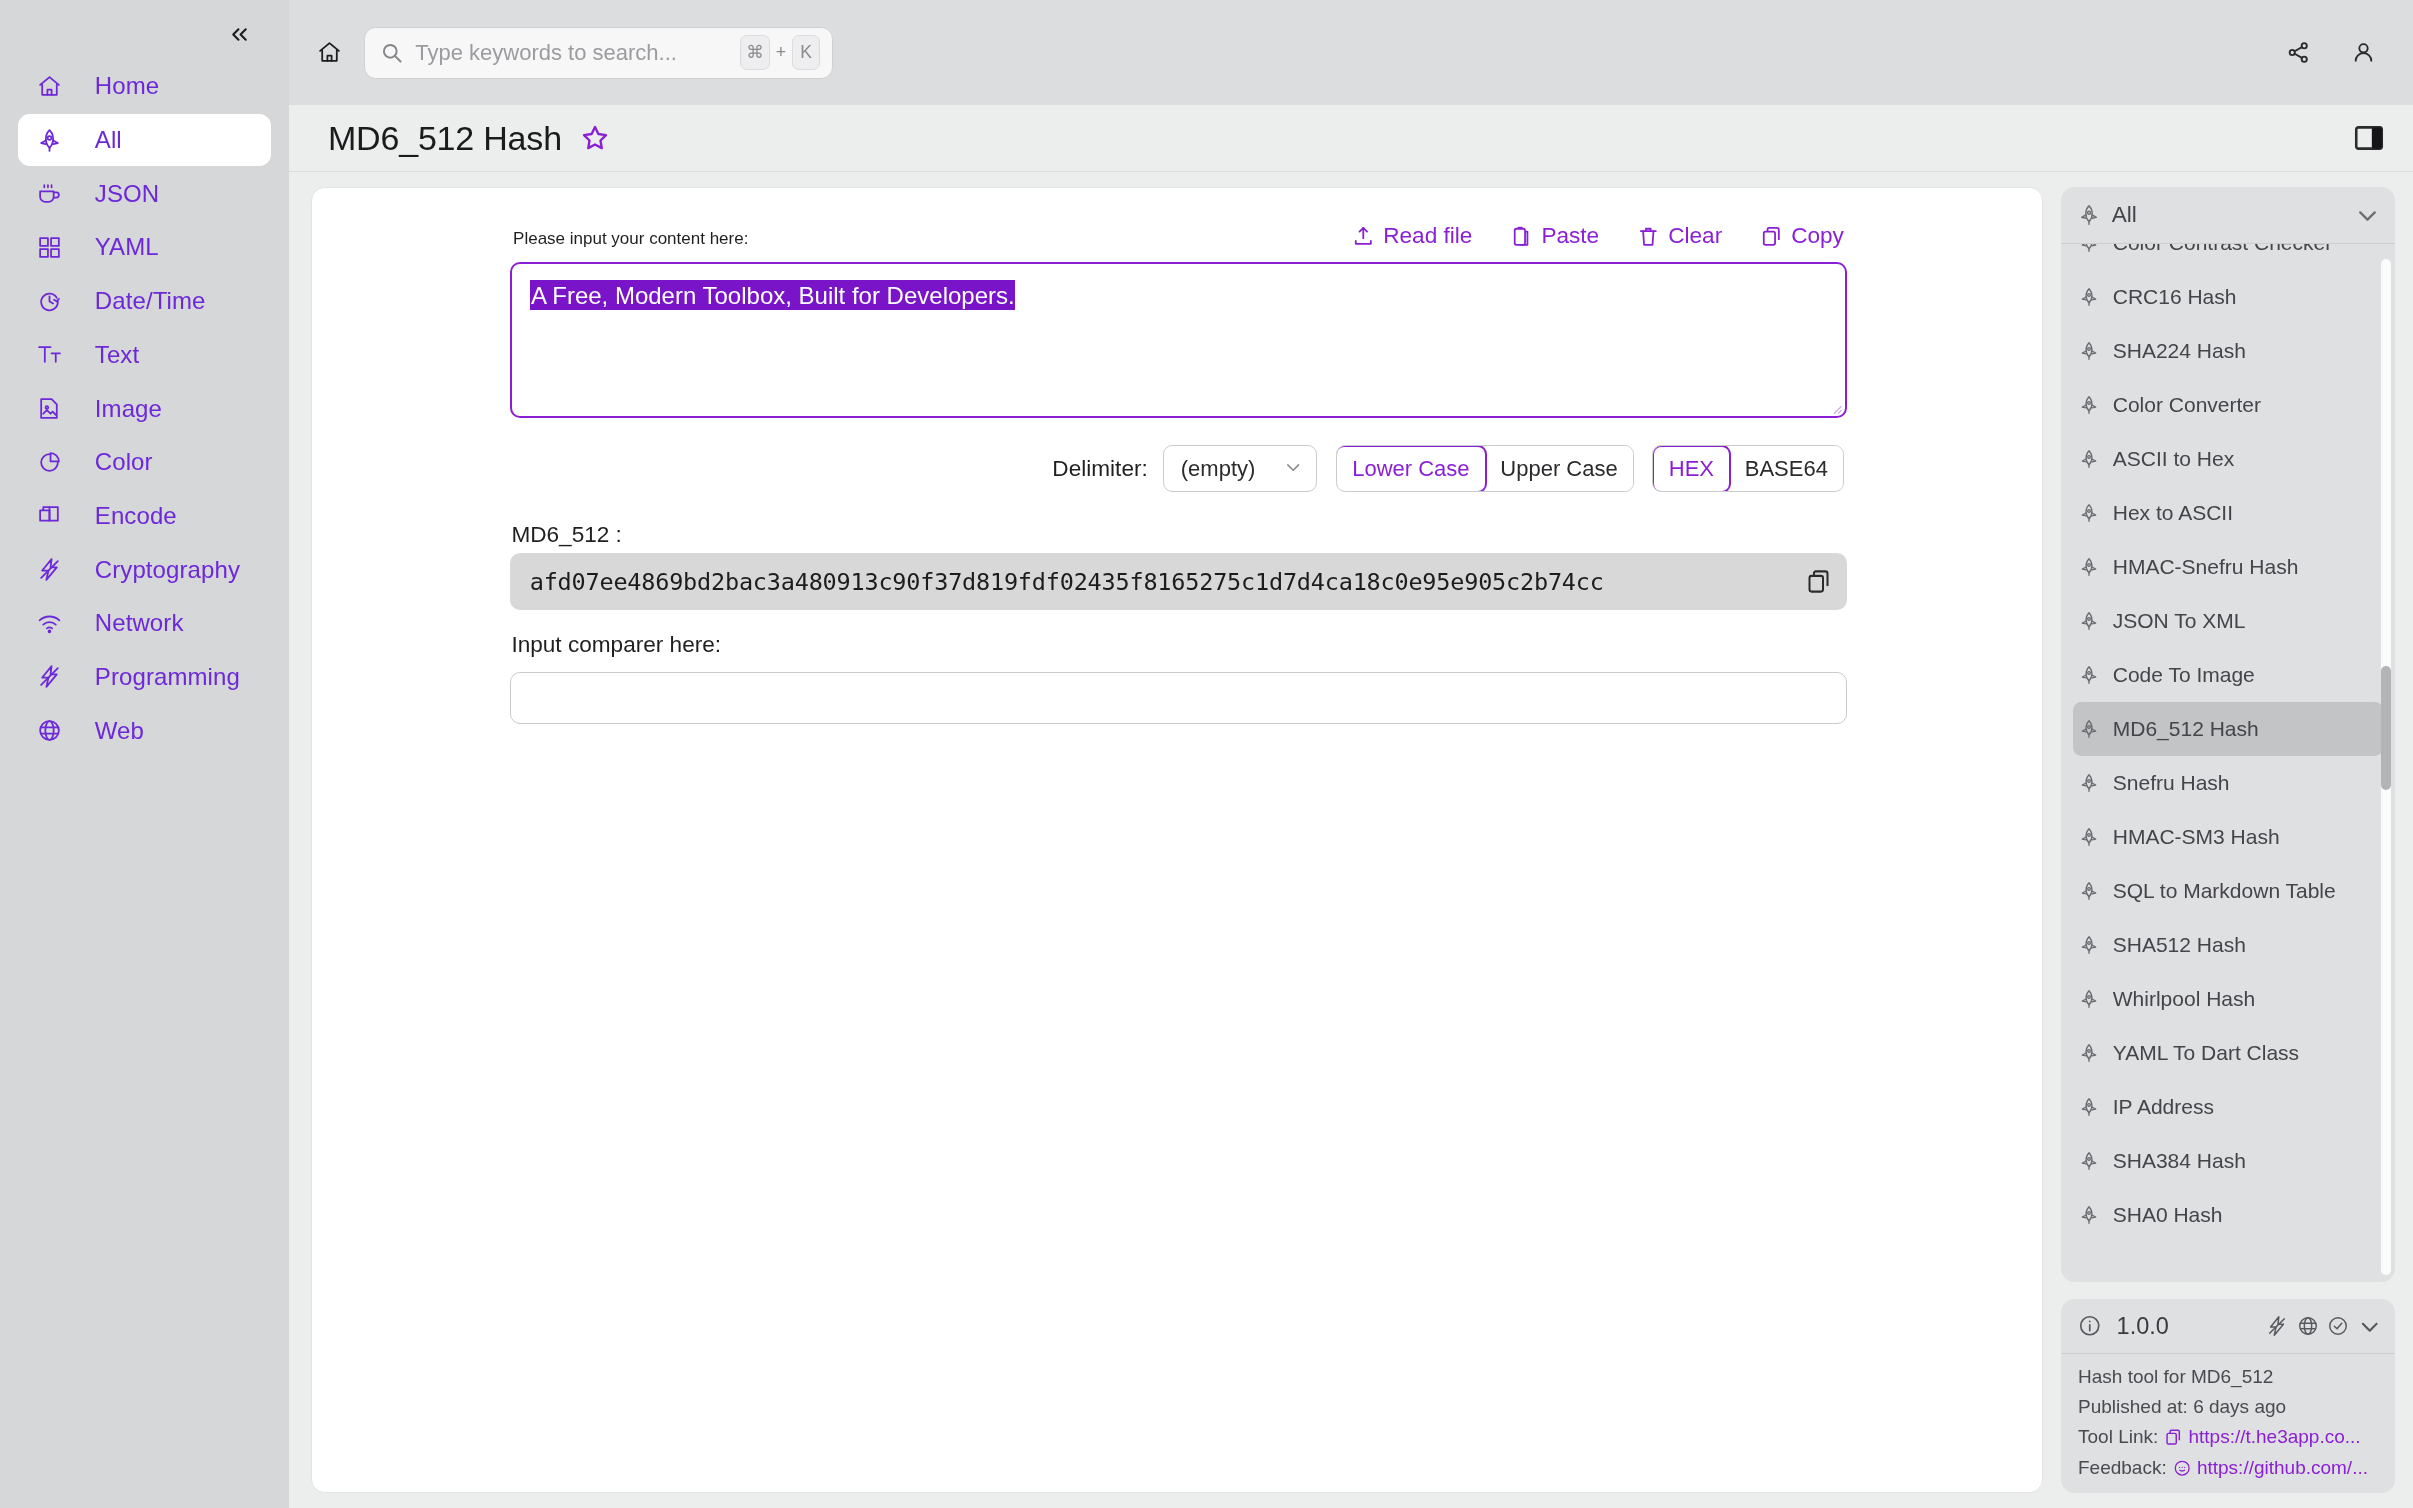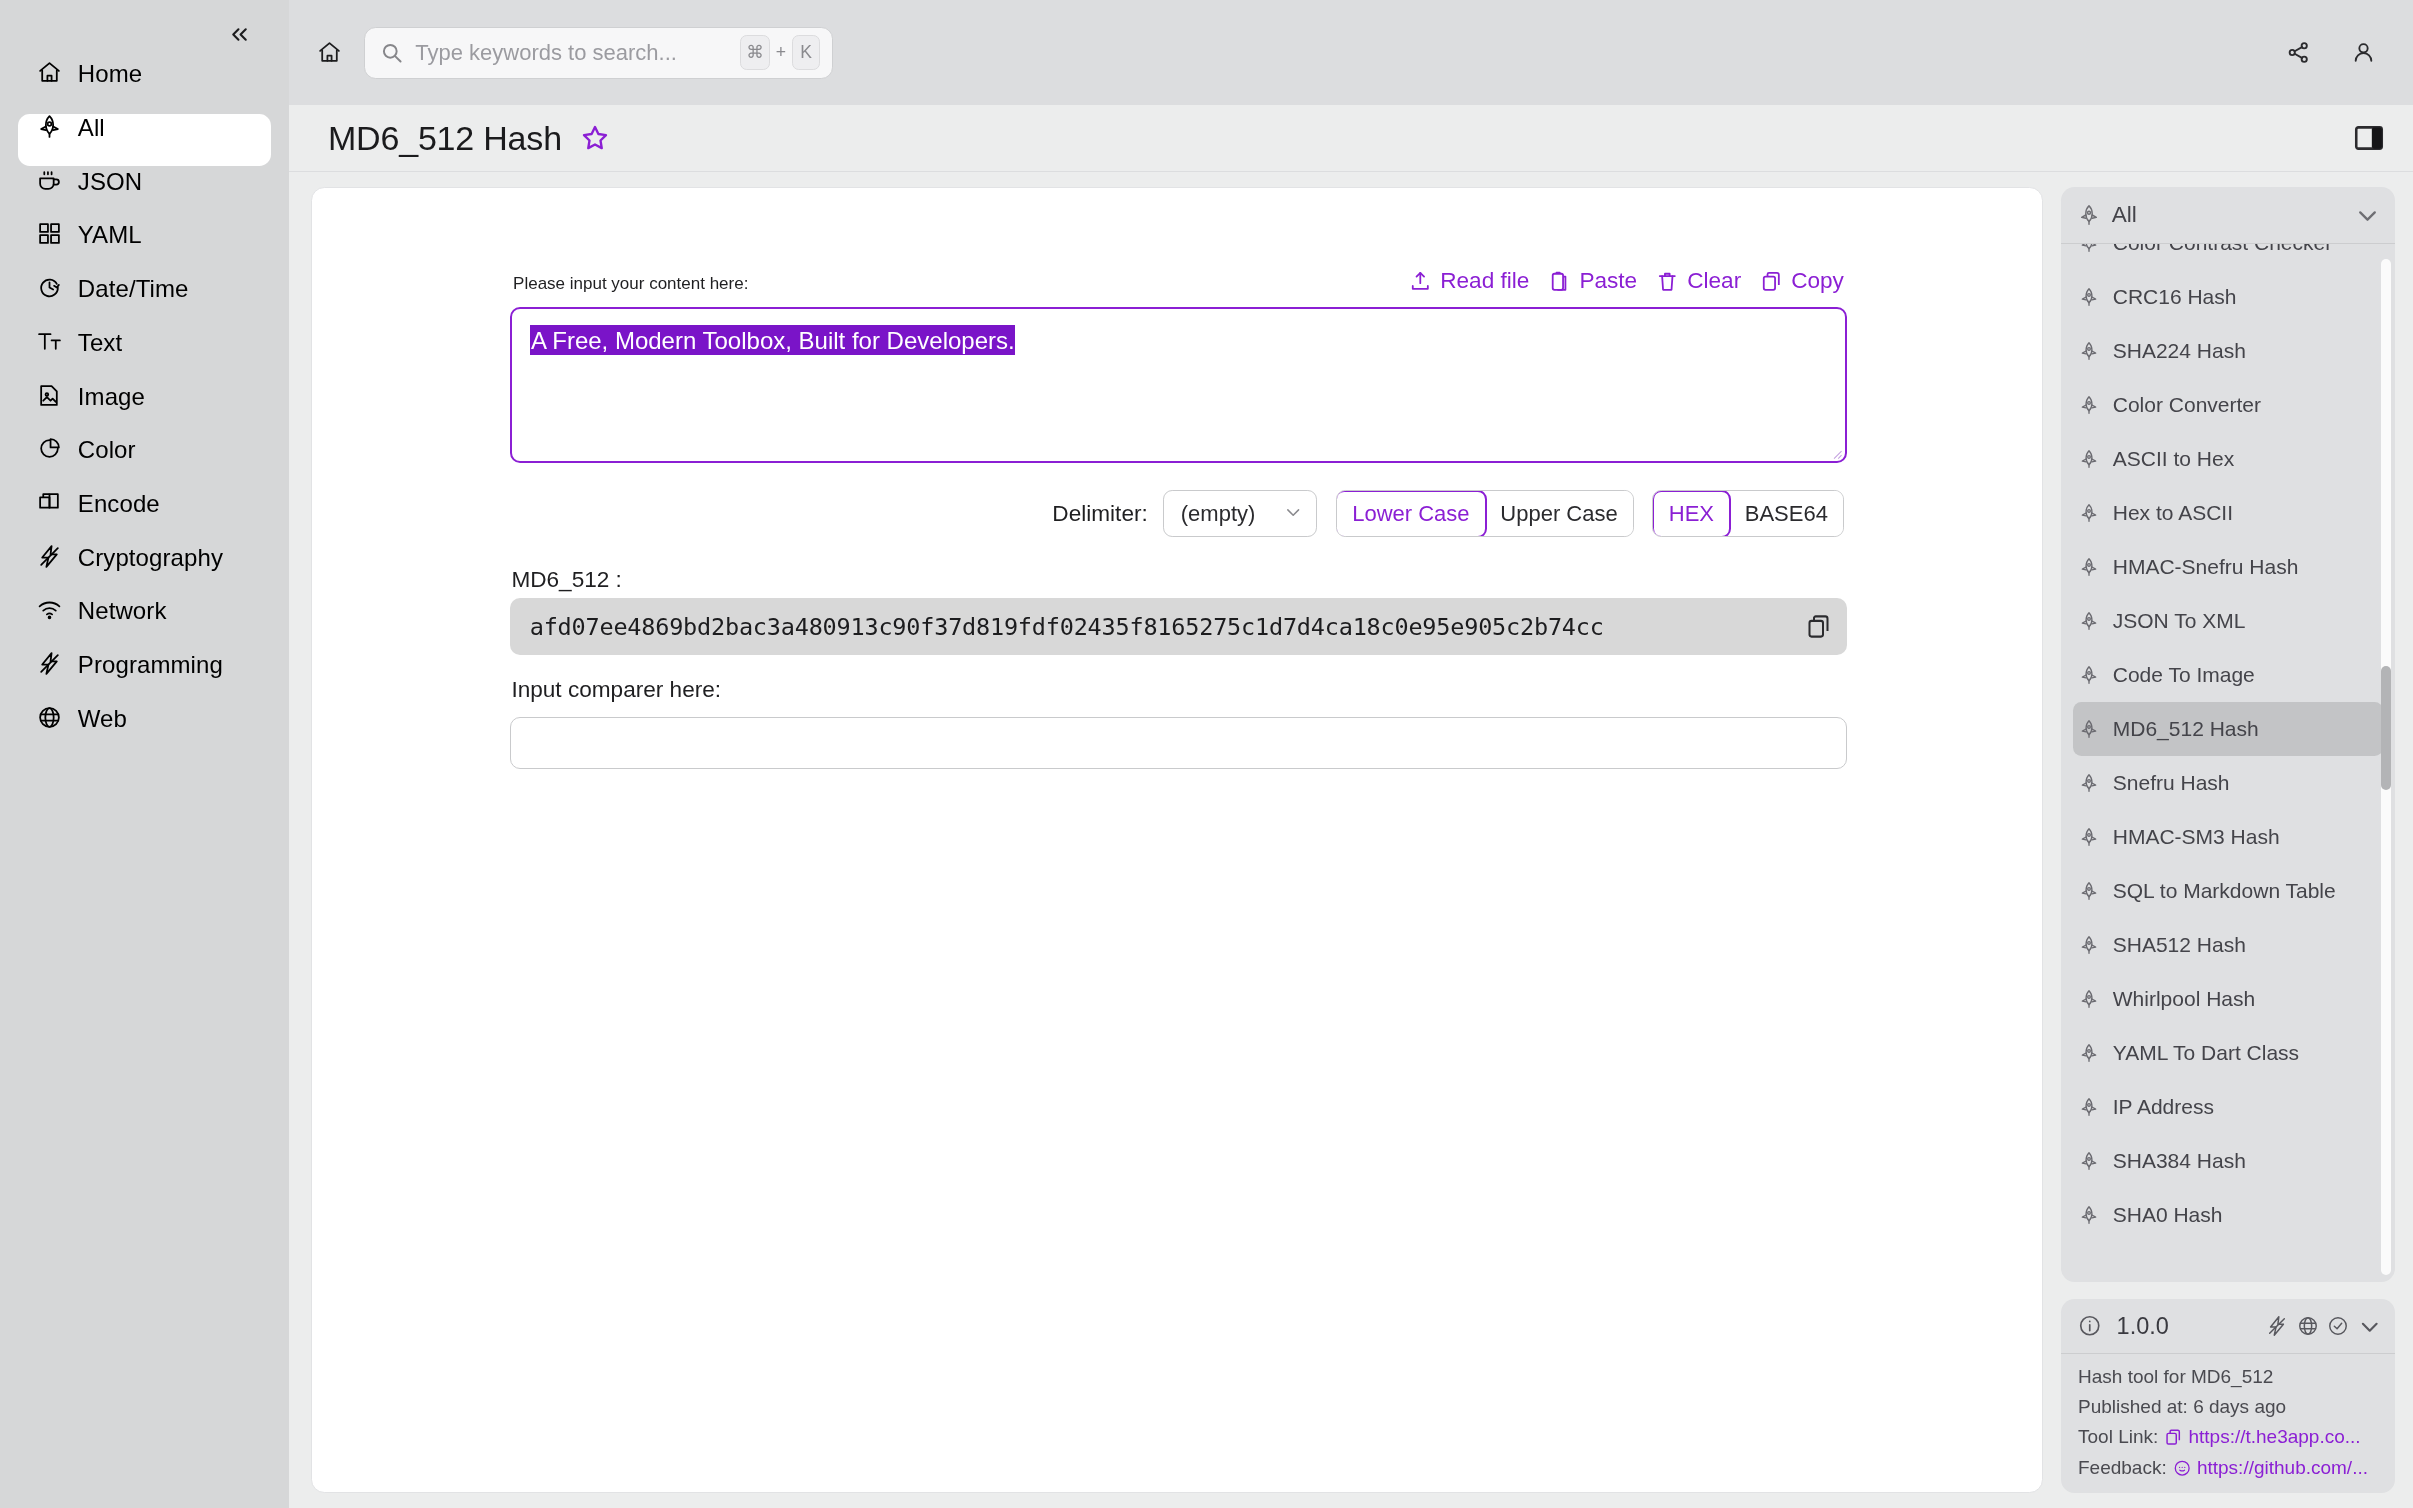--- a/index.html
+++ b/index.html
@@ -23,23 +23,23 @@
     height: 52px; display: flex; align-items: center;
     justify-content: flex-end; padding-right: 30px;
   }
   .collapse-btn {
     width: 39px; height: 39px; display: flex;
     align-items: center; justify-content: center;
     cursor: pointer; color: #1c1c1e;
   }
   #nav-list { padding: 0 18.4px; display: flex; flex-direction: column; gap: 1.7px; }
   .nav-item {
-    display: flex; align-items: flex-start; gap: 16px;
+    display: flex; align-items: center; gap: 33px;
     height: 52px; border-radius: 11.7px; padding-left: 18.4px;
-    cursor: pointer; color: #000000;
+    cursor: pointer; color: #6d28d9;
   }
   .nav-item.active { background: #ffffff; }
   .nav-label { font-size: 24px; letter-spacing: 0.1px; }
   .nav-icon { width: 25px; height: 25px; display: flex; align-items: center; justify-content: center; }
   .nav-icon svg { width: 25px; height: 25px; display: block; }
 
   
   #app-body { flex: 1; height: 1508px; display: flex; flex-direction: column; position: relative; }
 
   
@@ -105,21 +105,21 @@
     border-radius: 13.4px; height: 100%;
     padding: 35px 0 0 0; overflow: hidden;
   }
   #tool-inner { width: 1341px; margin: 0 auto; padding-left: 3.4px; }
 
   .field-header {
     display: flex; align-items: flex-end; justify-content: space-between;
     margin-bottom: 13.4px; padding: 0 3.4px 0 3.4px;
   }
   .field-label { font-size: 17px; color: #1f1f21; }
-  .actions-row { display: flex; align-items: center; gap: 19px; margin-top: 45px; }
+  .actions-row { display: flex; align-items: center; gap: 38px; }
   .action-btn {
     display: flex; align-items: center; gap: 8.4px;
     color: #8b1fd4; font-size: 22.6px; cursor: pointer;
   }
   .action-btn svg { width: 22.6px; height: 22.6px; flex: 0 0 22.6px; }
 
   #content-textarea {
     height: 156px; border: 2.1px solid #8b1fd4; border-radius: 10px;
     background: #fff; padding: 15px 18.4px; position: relative;
     overflow: hidden; cursor: text;

